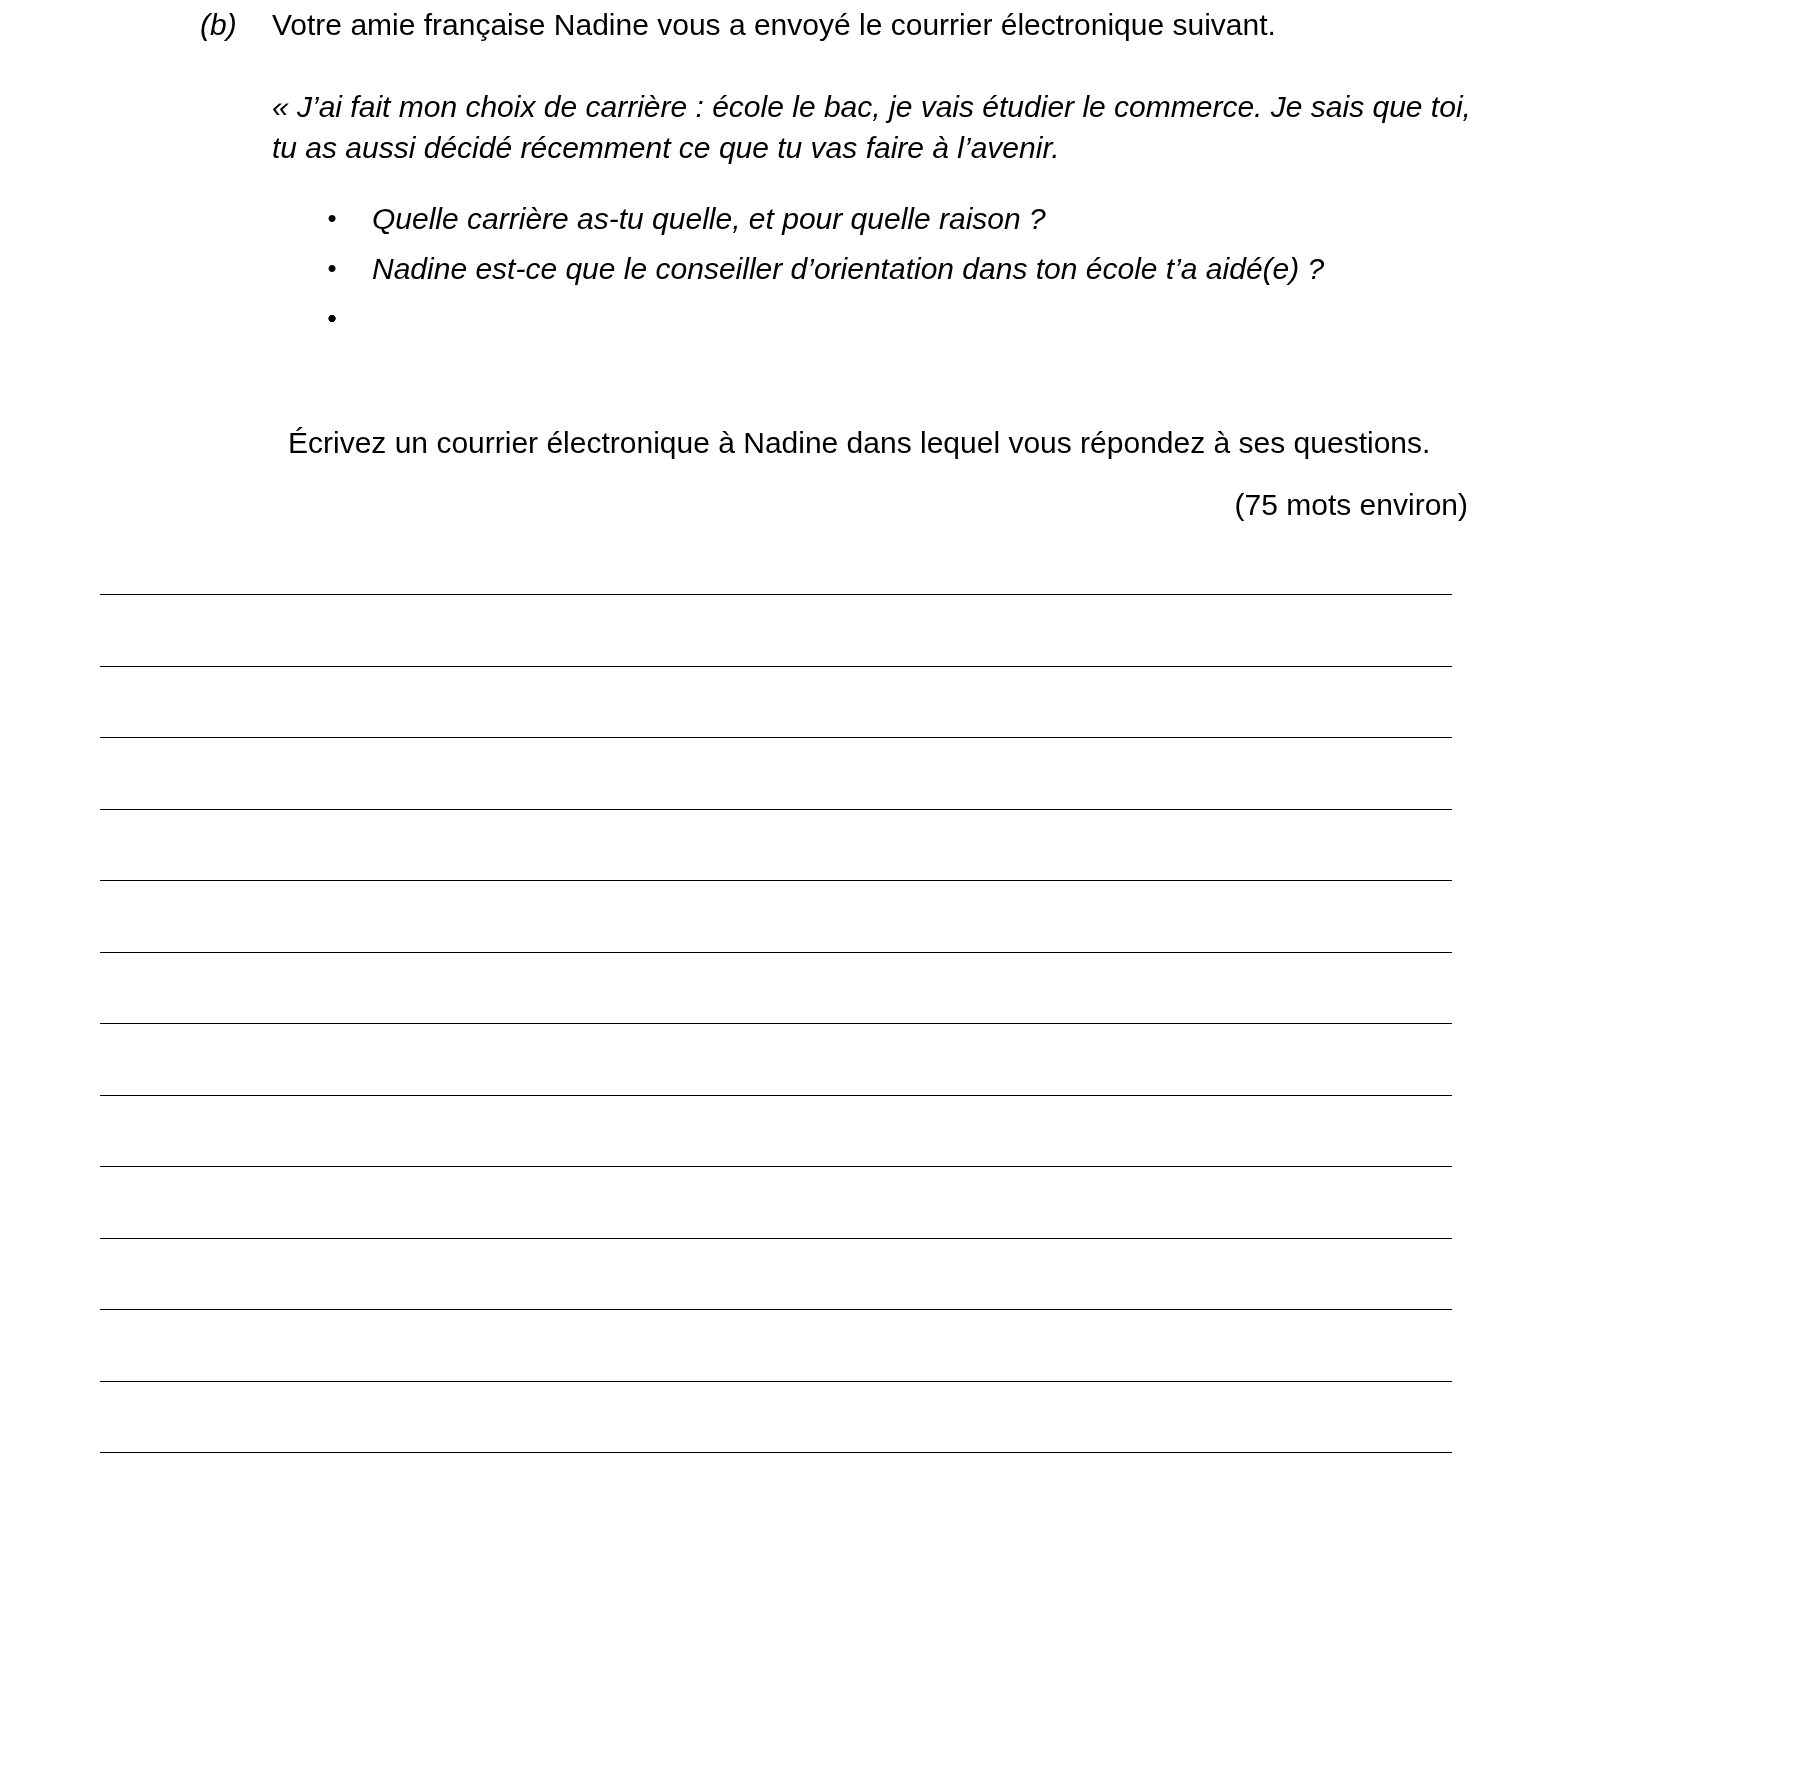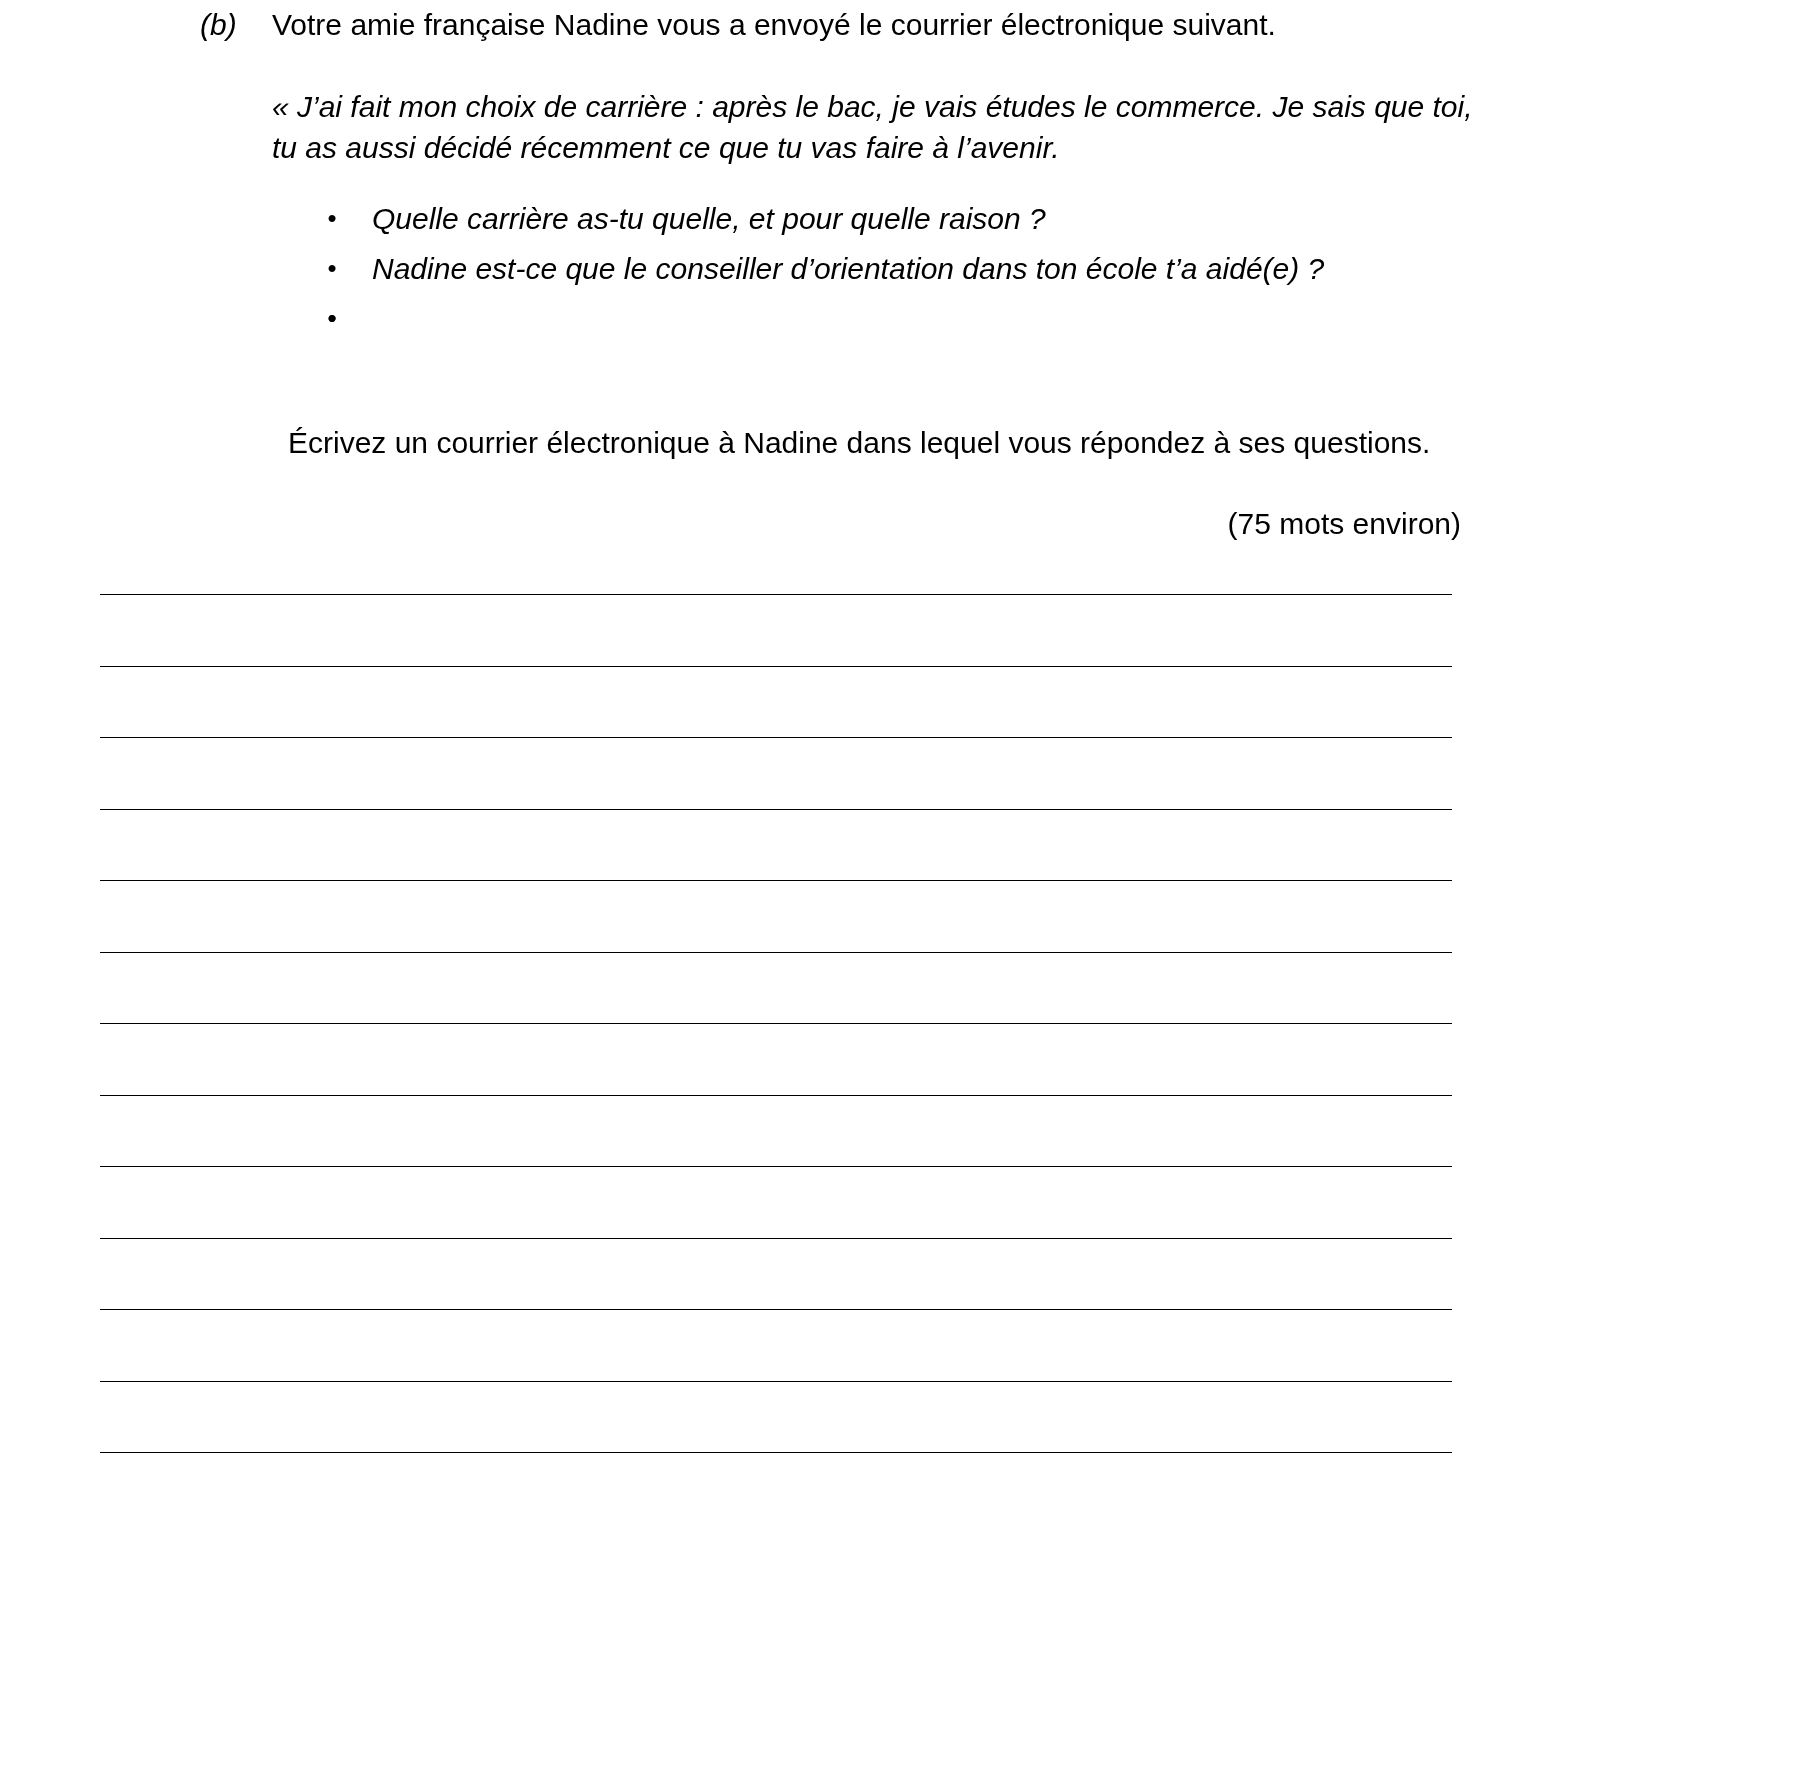--- a/index.html
+++ b/index.html
@@ -105,27 +105,26 @@
     position: absolute;
     left: 288px;
     top: 424px;
     font-size: 30px;
     line-height: 38px;
     white-space: nowrap;
   }
 
   .word-count {
     position: absolute;
-    left: 9px;
+    left: 16px;
     top: 486px;
     width: 1452px;
     text-align: right;
     font-size: 30px;
     line-height: 38px;
-    margin-top: 19px;
   }
 
   
   .answer-lines {
     position: absolute;
     left: 100px;
     top: 594px;
     width: 1352px;
   }
 
@@ -142,21 +141,21 @@
 <div class="page">
 
   <div class="question-block">
 
     <div class="intro-row">
       <span class="part-label">(b)</span>
       <span class="intro-text">Votre amie française Nadine vous a envoyé le courrier électronique suivant.</span>
     </div>
 
     <div class="quote-block">
-      <span class="quote-line">« J’ai fait mon choix de carrière : après le bac, je vais études le commerce.  Je sais que toi,</span>
+      <span class="quote-line">« J’ai fait mon choix de carrière : école le bac, je vais étudier le commerce.  Je sais que toi,</span>
       <span class="quote-line">tu as aussi décidé récemment ce que tu vas faire à l’avenir.</span>
     </div>
 
     <ul class="bullet-list">
       <li class="bullet-item">
         <span class="bullet-dot">•</span>
         <span>Quelle carrière as-tu quelle, et pour quelle raison ?</span>
       </li>
       <li class="bullet-item">
         <span class="bullet-dot">•</span>

